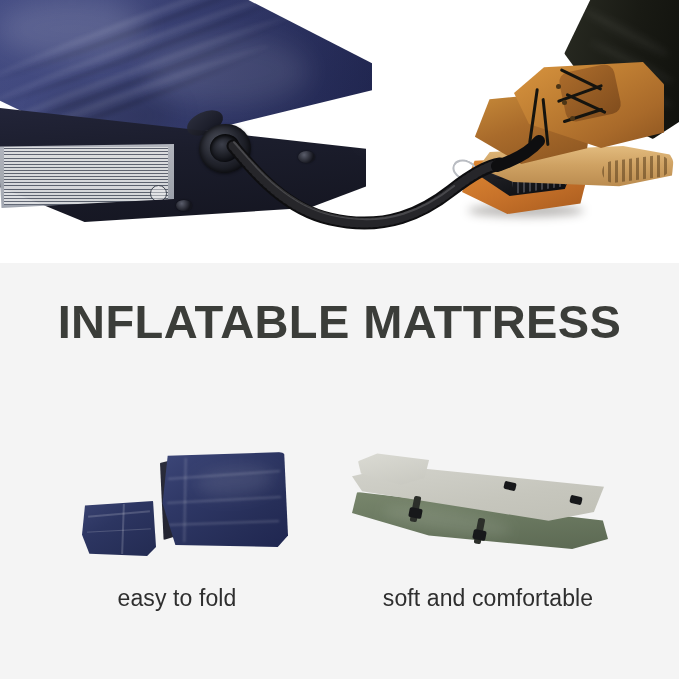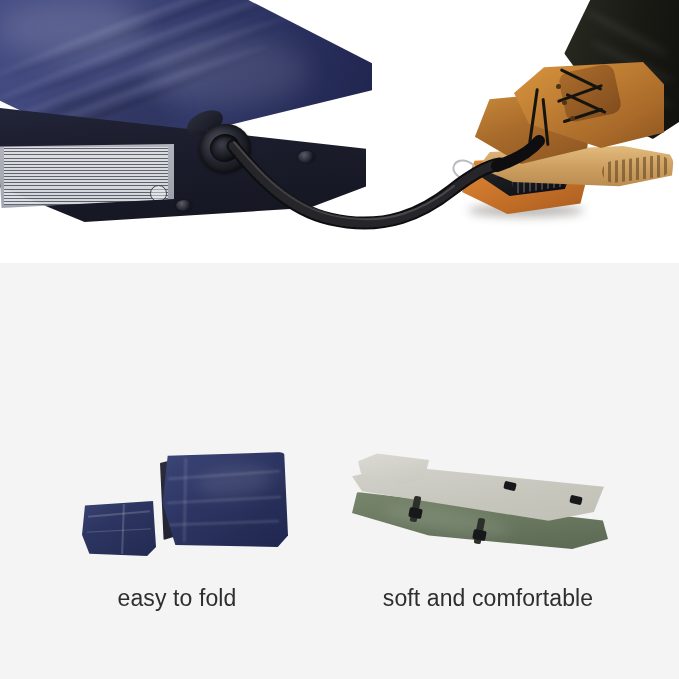--- a/index.html
+++ b/index.html
@@ -278,20 +278,21 @@
     </div>
 
     <svg class="hose" viewBox="0 0 679 263">
       <path d="M233,146 C250,166 282,208 330,219 C386,232 424,212 452,190 C470,176 486,166 500,164" fill="none" stroke="#0e0e10" stroke-width="13" stroke-linecap="round"></path>
       <path d="M233,146 C250,166 282,208 330,219 C386,232 424,212 452,190 C470,176 486,166 500,164" fill="none" stroke="#3a3a40" stroke-width="9" stroke-linecap="round" opacity="0.55" stroke-dasharray="1.6 3.4"></path>
       <path d="M234,142 C252,162 284,204 332,215 C388,228 426,208 454,186" fill="none" stroke="rgba(255,255,255,0.16)" stroke-width="2.2" stroke-linecap="round"></path>
       <path d="M497,166 C515,160 530,152 539,141" fill="none" stroke="#0e0e10" stroke-width="12" stroke-linecap="round"></path>
     </svg>
   </div>
 
+  <div id="title">INFLATABLE MATTRESS</div>
 
   <div class="fold-sm">
     <div class="crease c1"></div>
     <div class="crease c2"></div>
     <div class="crease c3"></div>
   </div>
   <div class="fold-lg-dark"></div>
   <div class="fold-lg">
     <div class="crease c1"></div>
     <div class="crease c2"></div>

